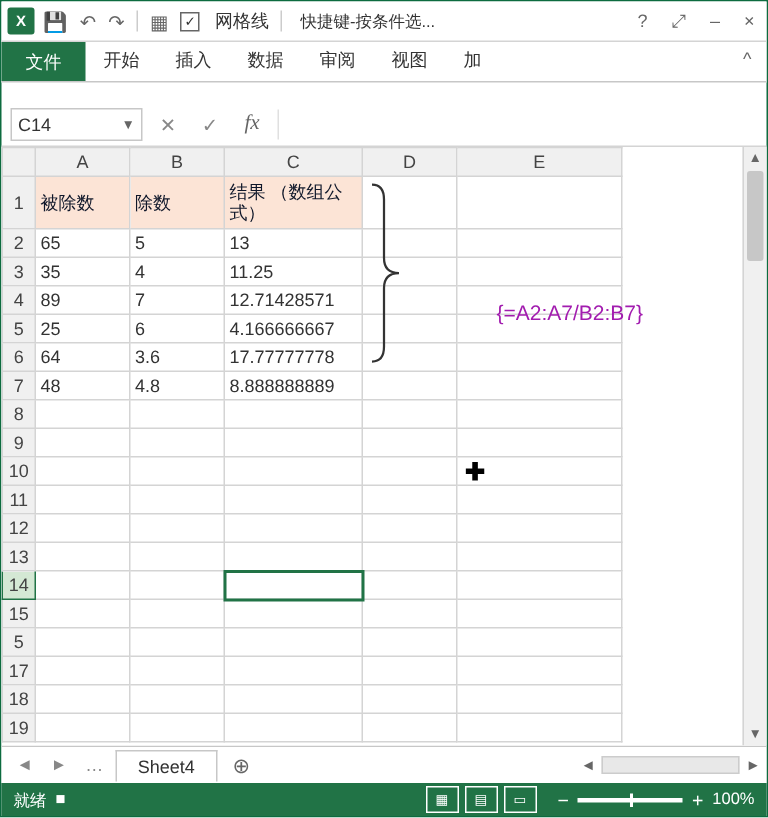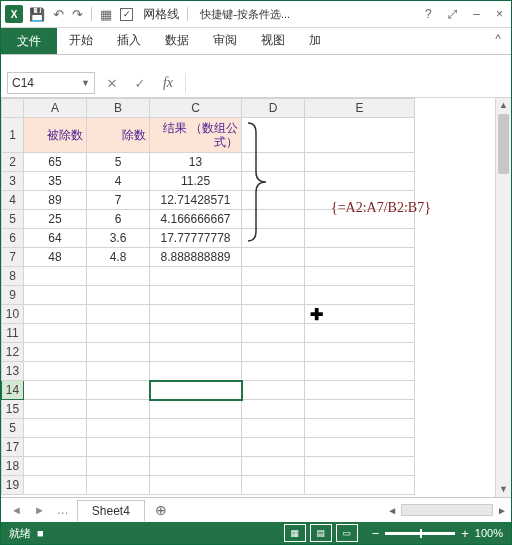--- a/index.html
+++ b/index.html
@@ -24,26 +24,26 @@
 .fbar .btn{width:22px;height:20px;display:flex;align-items:center;justify-content:center;color:#888;font-size:13px;margin-left:6px;cursor:pointer}
 .fbar .fx{font-style:italic;font-family:"Times New Roman",serif;font-size:14px;color:#666}
 .fbar .formula{flex:1;height:20px;border-left:1px solid #e0e0e0;margin-left:6px}
 .gridwrap{flex:1;position:relative;overflow:hidden;background:#fff}
 table.grid{border-collapse:collapse;table-layout:fixed;position:absolute;left:0;top:0}
 table.grid th,table.grid td{border:1px solid #d4d4d4;height:19px;box-sizing:border-box;font-size:12px;padding:0 3px;overflow:hidden;white-space:nowrap}
 table.grid th{background:#f0f0f0;color:#444;font-weight:normal;text-align:center}
 th.rowh{width:22px;text-align:center}
 th.corner{background:#f0f0f0;width:22px}
 .colA{width:63px}.colB{width:63px}.colC{width:92px}.colD{width:63px}.colE{width:110px}
-td.hdr{background:#fce4d6;text-align:right;color:#4c1d95}
-td.nright{text-align:center}
+td.hdr{background:#fce4d6;text-align:left;color:#0f172a}
+td.nright{text-align:left}
 tr.sel th.rowh{background:#d4e8d4;border-color:#217346}
 th.selcol{}
 .selcell{outline:2px solid #217346;outline-offset:-1px}
-.annot{position:absolute;font-family:Liberation Serif, serif;font-size:14px;color:#7f1d1d}
+.annot{position:absolute;font-family:Liberation Sans, sans-serif;font-size:14px;color:#a21caf}
 .brace{position:absolute;left:245px;top:23px;height:122px;width:22px}
 .brace svg{width:22px;height:122px}
 .plus{position:absolute;left:309px;top:207px;font-size:16px;font-weight:bold;color:#000}
 .vscroll{position:absolute;right:0;top:0;width:15px;bottom:0;background:#f0f0f0;border-left:1px solid #d4d4d4}
 .vscroll .up,.vscroll .down{height:15px;text-align:center;font-size:9px;color:#666;line-height:15px;cursor:pointer}
 .vscroll .thumb{position:absolute;left:2px;right:2px;top:16px;height:60px;background:#c7c7c7;border-radius:2px;cursor:pointer}
 .sheettabs{height:24px;border-top:1px solid #c7c7c7;display:flex;align-items:center;background:#fff;padding:0 4px}
 .sheettabs .nav{color:#888;font-size:11px;padding:0 6px;cursor:pointer}
 .sheettabs .dots{color:#888;padding:0 6px}
 .sheettabs .tab{padding:3px 14px;border:1px solid #c7c7c7;border-bottom:none;background:#fff;font-size:12px;cursor:pointer;margin-left:2px}

